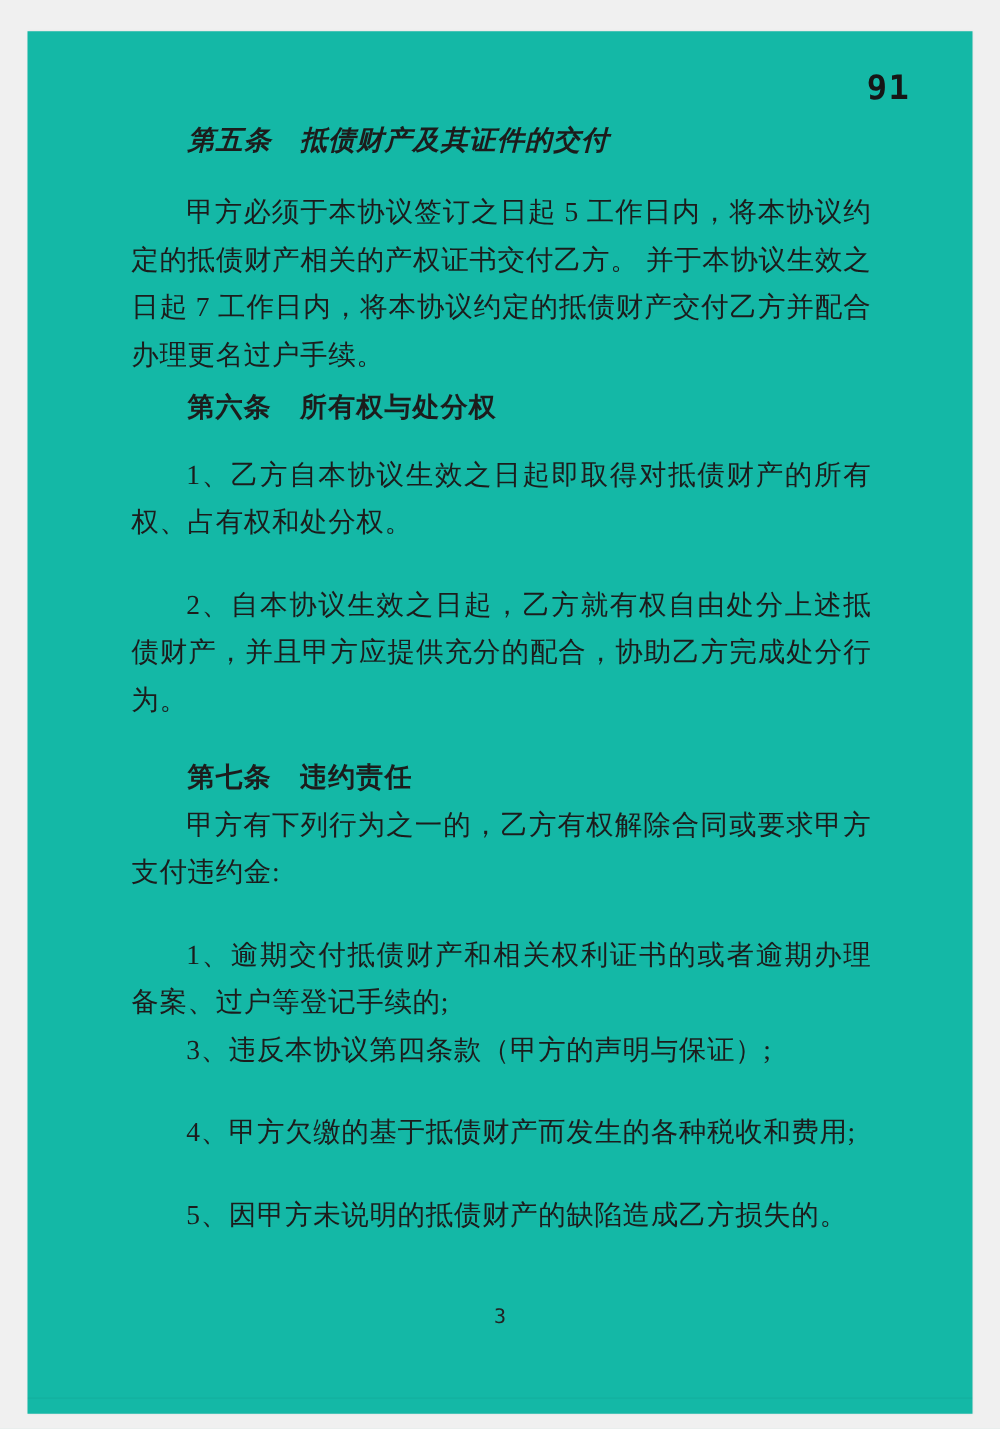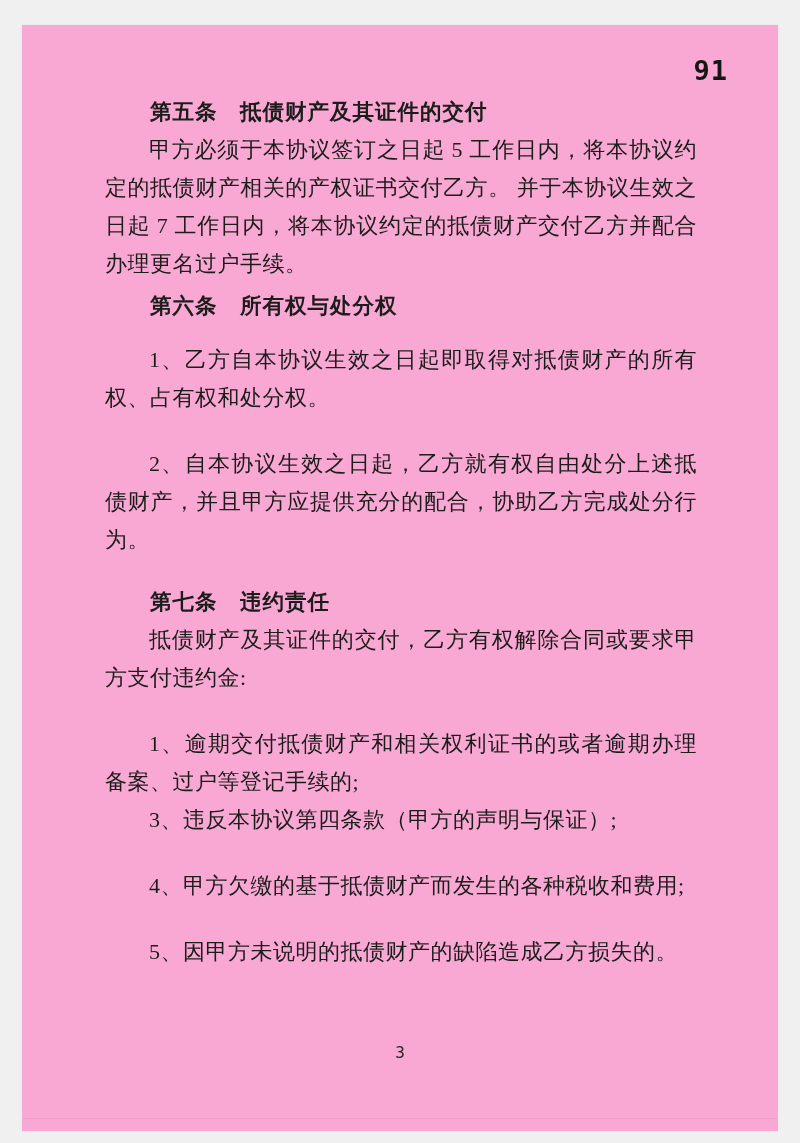--- a/index.html
+++ b/index.html
@@ -15,21 +15,21 @@
     width: 800px;
     height: 1143px;
     background: #f0f0f0;
   }
   .page {
     position: absolute;
     left: 22px;
     top: 25px;
     width: 756px;
     height: 1106px;
-    background: #f9a8d4;
+    background: #14b8a6;
     box-shadow: 0 0 2px rgba(0,0,0,0.06);
     color: #1c1c1c;
   }
   .page::after { 
     content: "";
     position: absolute;
     left: 0;
     right: 0;
     bottom: 12px;
     height: 1px;
@@ -58,21 +58,21 @@
   .heading {
     font-weight: bold;
     font-size: 21.5px;
     padding-left: 45px;
     text-align: left;
     letter-spacing: 1px;
   }
   .para {
     text-indent: 2em;
   }
-  .h-art5   { margin-top: 68px; margin-bottom: 0; }
+  .h-art5   { margin-top: 68px; margin-bottom: 20px; font-style: italic; }
   .h-art6   { margin-top: 4px; margin-bottom: 16px; }
   .h-art7   { margin-top: 24px; }
   .gap24    { margin-top: 28px; }
   .gap22    { margin-top: 22px; }
   .footer-pagenum {
     position: absolute;
     left: 0;
     width: 100%;
     top: 1018px;
     text-align: center;
@@ -92,21 +92,21 @@
     <div class="content">
 
       <div class="heading h-art5">第五条　抵债财产及其证件的交付</div>
       <p class="para">甲方必须于本协议签订之日起 5 工作日内，将本协议约定的抵债财产相关的产权证书交付乙方。 并于本协议生效之日起 7 工作日内，将本协议约定的抵债财产交付乙方并配合办理更名过户手续。</p>
 
       <div class="heading h-art6">第六条　所有权与处分权</div>
       <p class="para">1、乙方自本协议生效之日起即取得对抵债财产的所有权、占有权和处分权。</p>
       <p class="para gap24">2、自本协议生效之日起，乙方就有权自由处分上述抵债财产，并且甲方应提供充分的配合，协助乙方完成处分行为。</p>
 
       <div class="heading h-art7">第七条　违约责任</div>
-      <p class="para">抵债财产及其证件的交付，乙方有权解除合同或要求甲方支付违约金:</p>
+      <p class="para">甲方有下列行为之一的，乙方有权解除合同或要求甲方支付违约金:</p>
       <p class="para gap24">1、逾期交付抵债财产和相关权利证书的或者逾期办理备案、过户等登记手续的;</p>
       <p class="para">3、违反本协议第四条款（甲方的声明与保证）;</p>
       <p class="para gap24">4、甲方欠缴的基于抵债财产而发生的各种税收和费用;</p>
       <p class="para gap24">5、因甲方未说明的抵债财产的缺陷造成乙方损失的。</p>
 
     </div>
 
     <div class="footer-pagenum">3</div>
   </div>
 </div>

